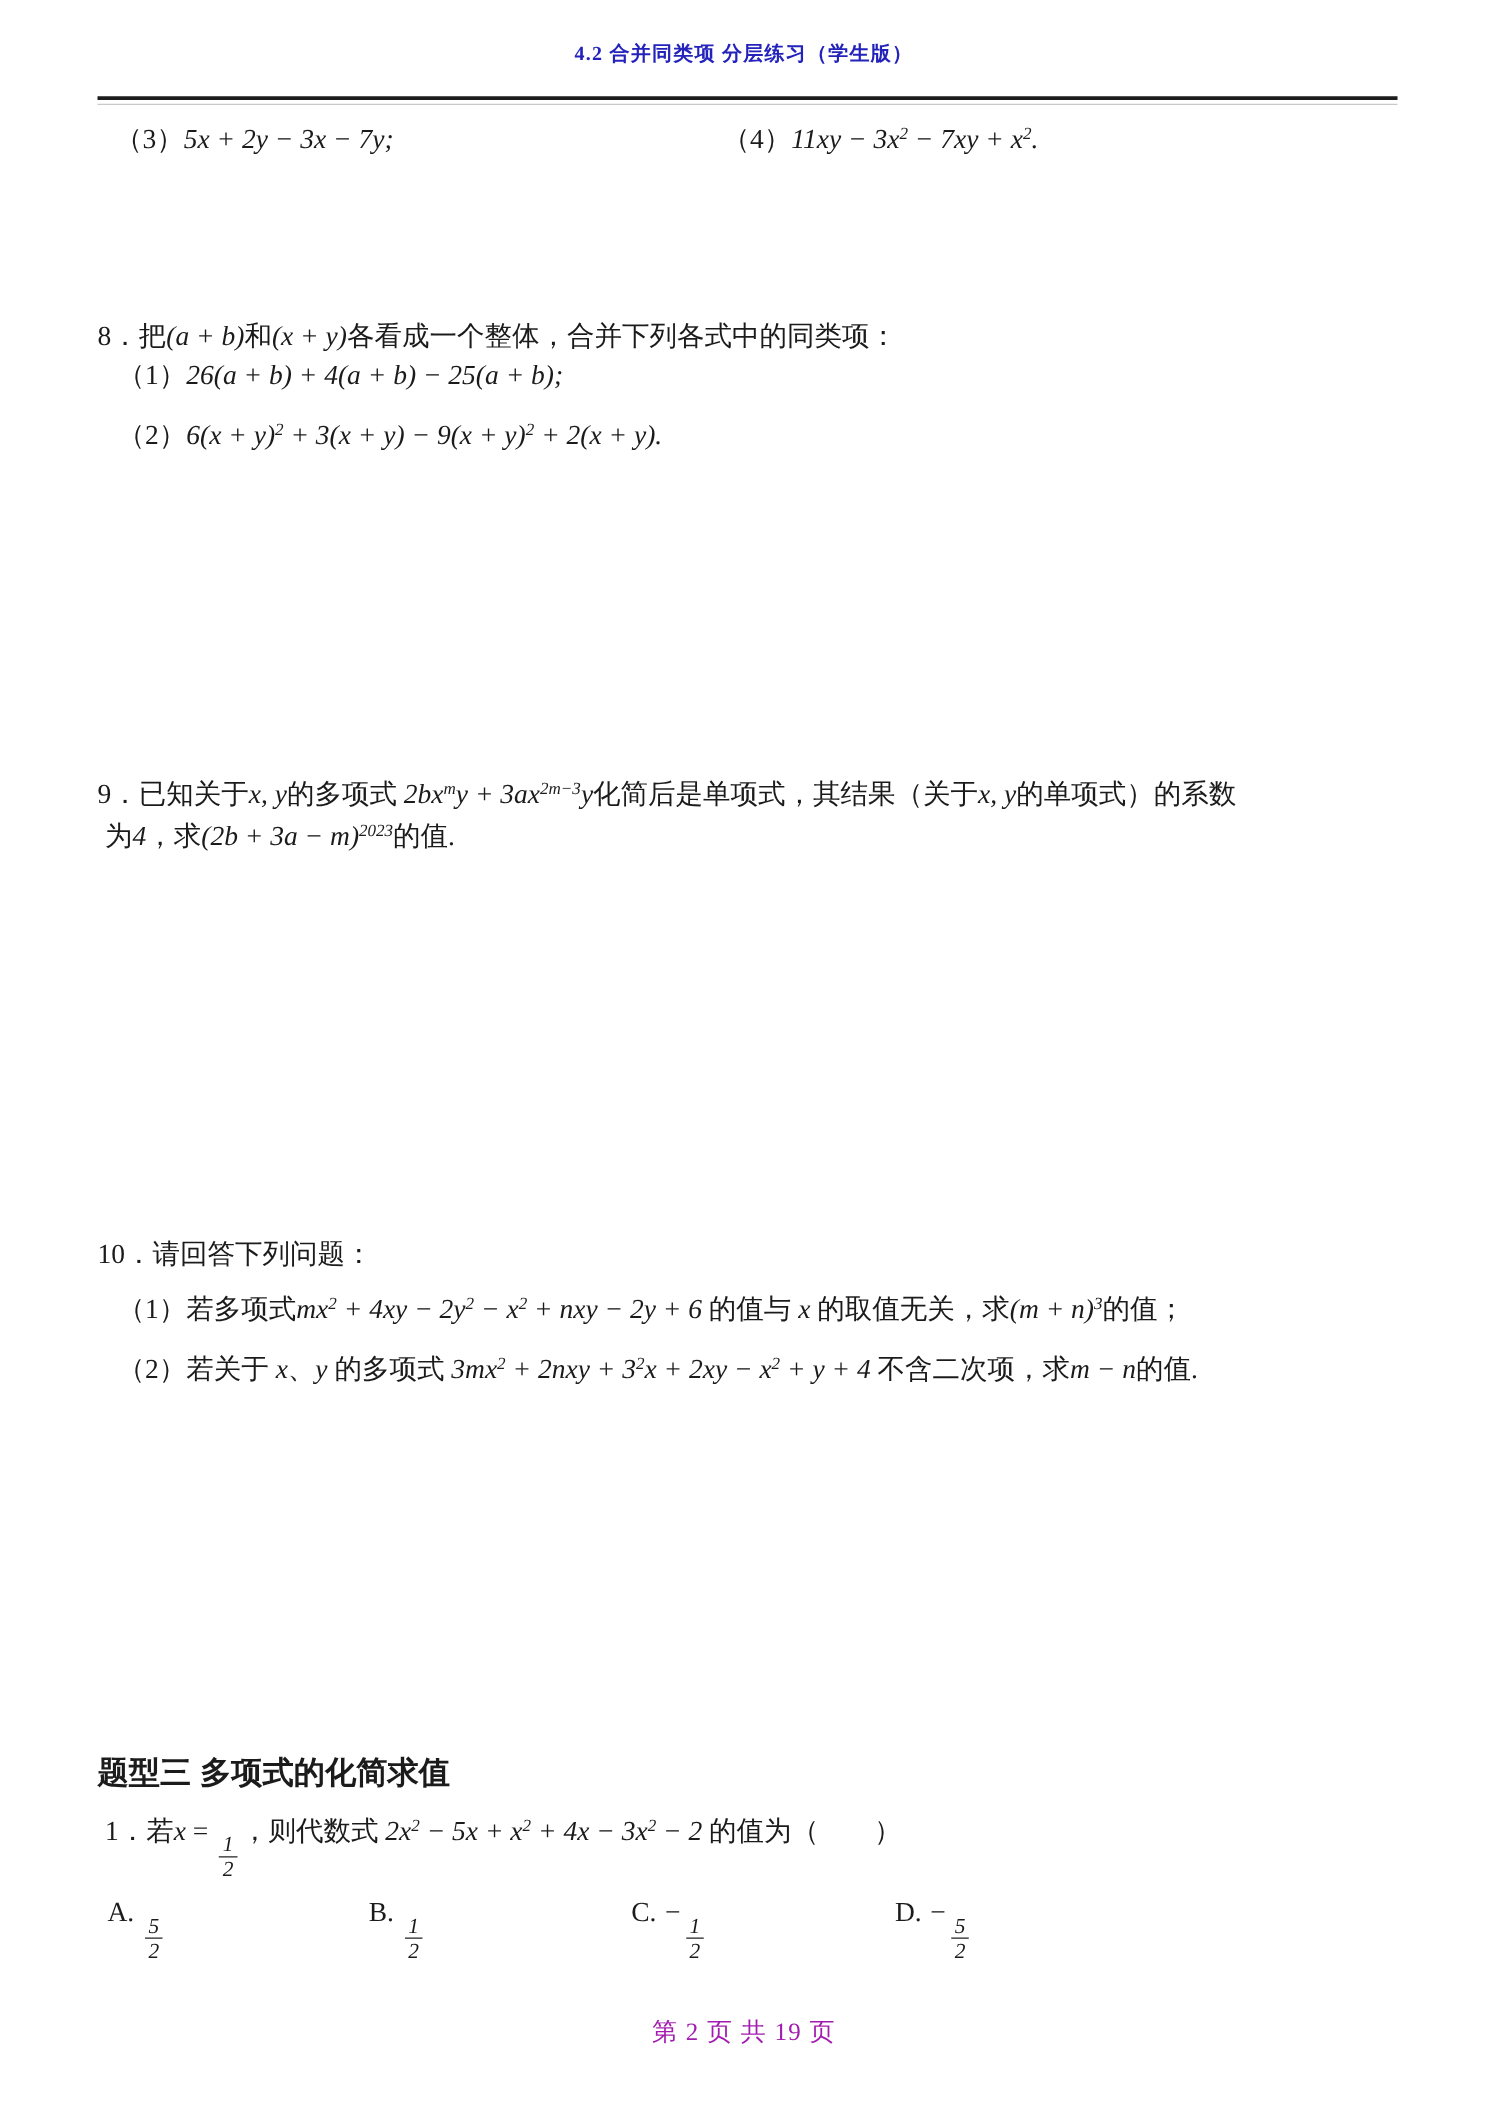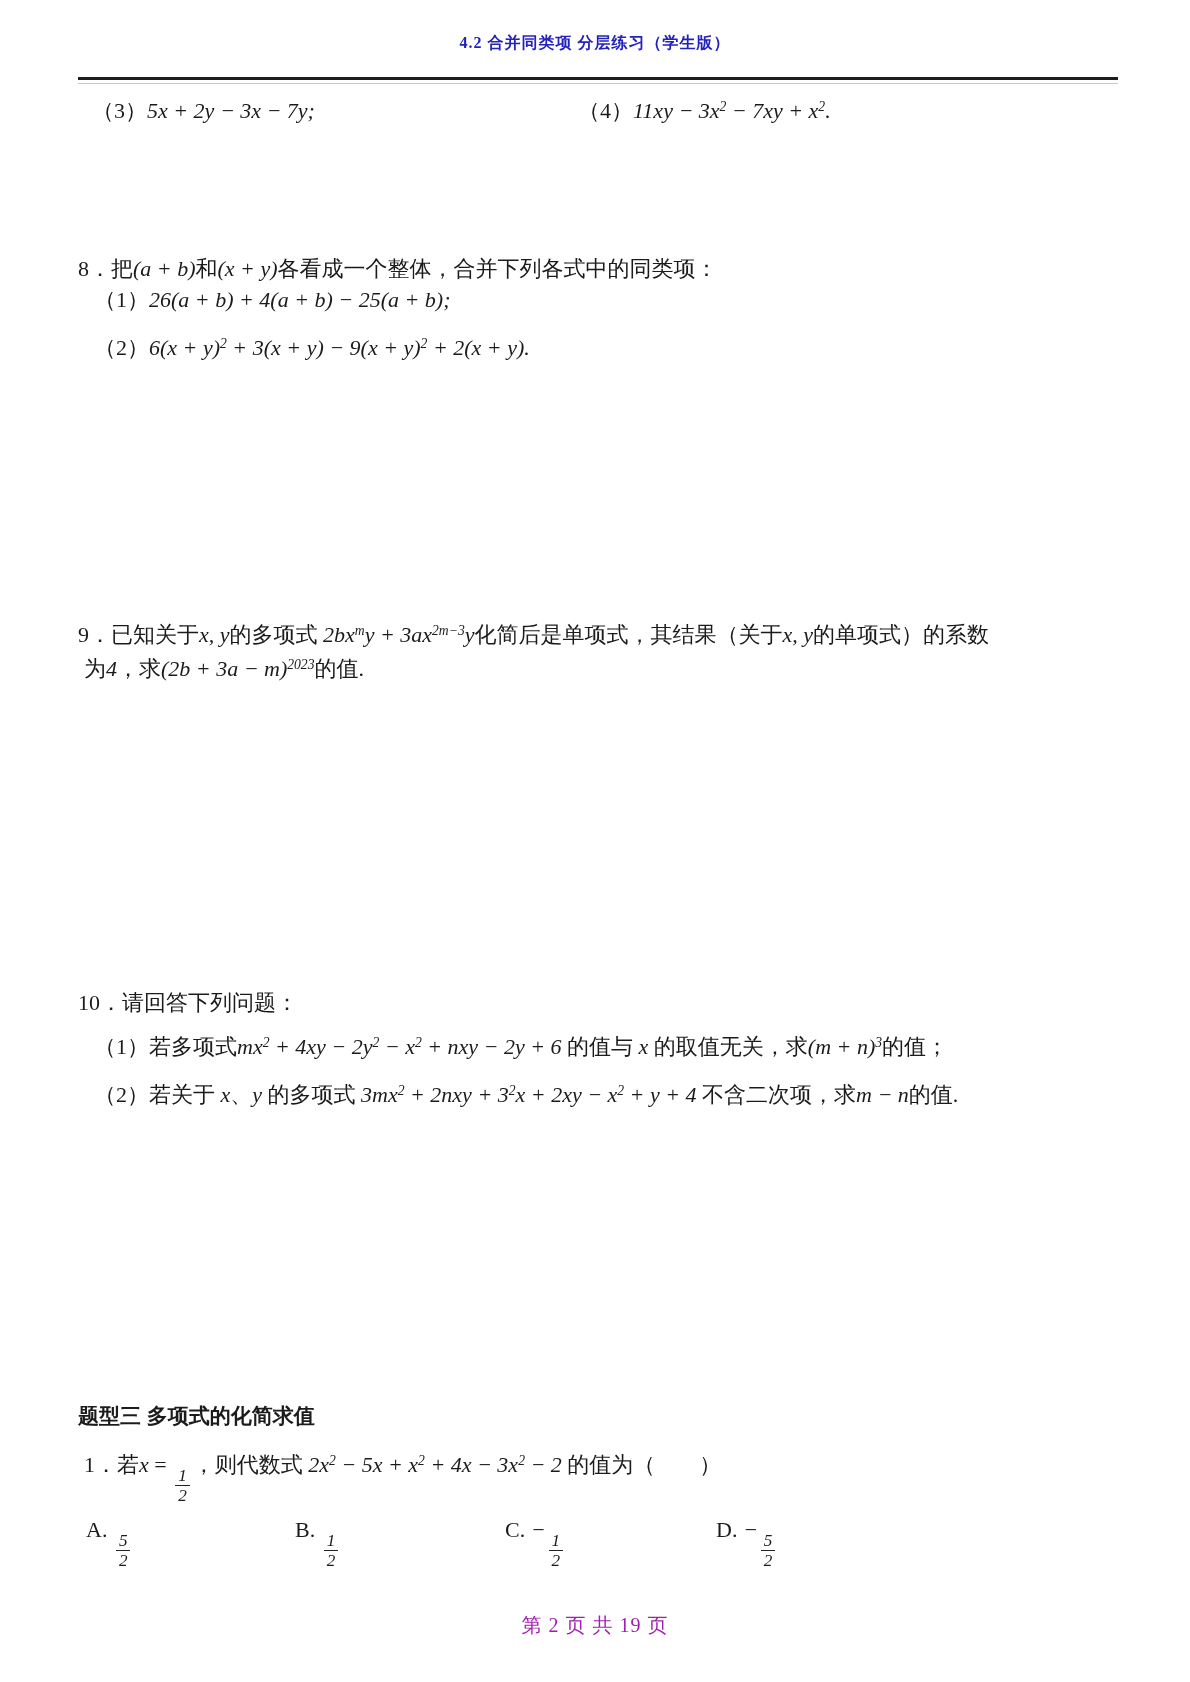--- a/index.html
+++ b/index.html
@@ -9,21 +9,21 @@
           font-size:16px;font-weight:700;letter-spacing:1px;}
   .rule-dark{position:absolute;top:77px;left:78px;width:1040px;height:2.5px;background:#1d1d1d;}
   .rule-light{position:absolute;top:83px;left:78px;width:1040px;height:1px;background:#c9c9c9;}
   .line{position:absolute;font-size:22px;line-height:1.35;white-space:nowrap;color:#1b1b1b;}
   .line .it{font-style:italic;}
   .line sup{font-size:0.62em;line-height:0;vertical-align:0.52em;}
   .frac{display:inline-flex;flex-direction:column;align-items:center;vertical-align:-0.5em;
         font-style:italic;font-size:0.78em;line-height:1.15;margin:0 3px;}
   .frac .fnum{padding:0 3px;border-bottom:1.5px solid #222;}
   .frac .fden{padding:0 3px;}
-  .section-title{font-family:"Liberation Sans","DejaVu Sans",sans-serif;font-weight:700;font-size:21px;}
+  .section-title{font-family:"Liberation Sans","DejaVu Sans",sans-serif;font-weight:700;font-size:25px;}
   .footer{position:absolute;top:1612px;left:0;width:100%;text-align:center;
           font-size:20px;letter-spacing:1px;color:#a21caf;}
   
   .pos-q7-3{left:92px;top:96px;}
   .pos-q7-4{left:578px;top:96px;}
   .pos-q8{left:78px;top:233px;margin-top:21px;}
   .pos-q8-1{left:94px;top:285px;font-family:Liberation Serif, serif;}
   .pos-q8-2{left:94px;top:333px;}
   .pos-q9-1{left:78px;top:620px;}
   .pos-q9-2{left:84px;top:654px;}

